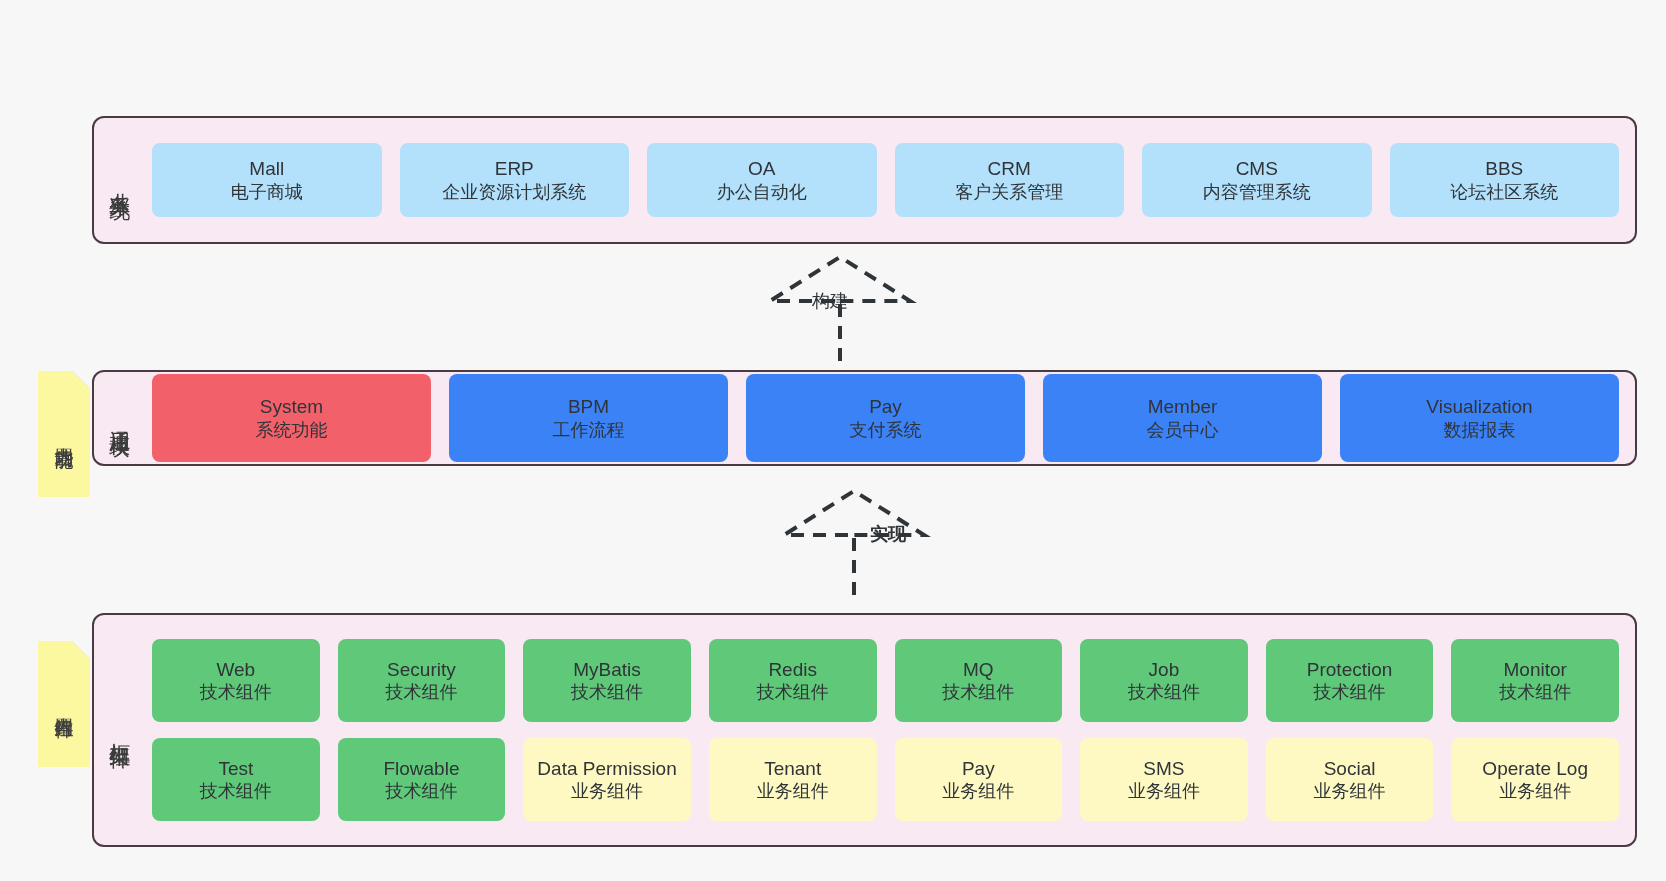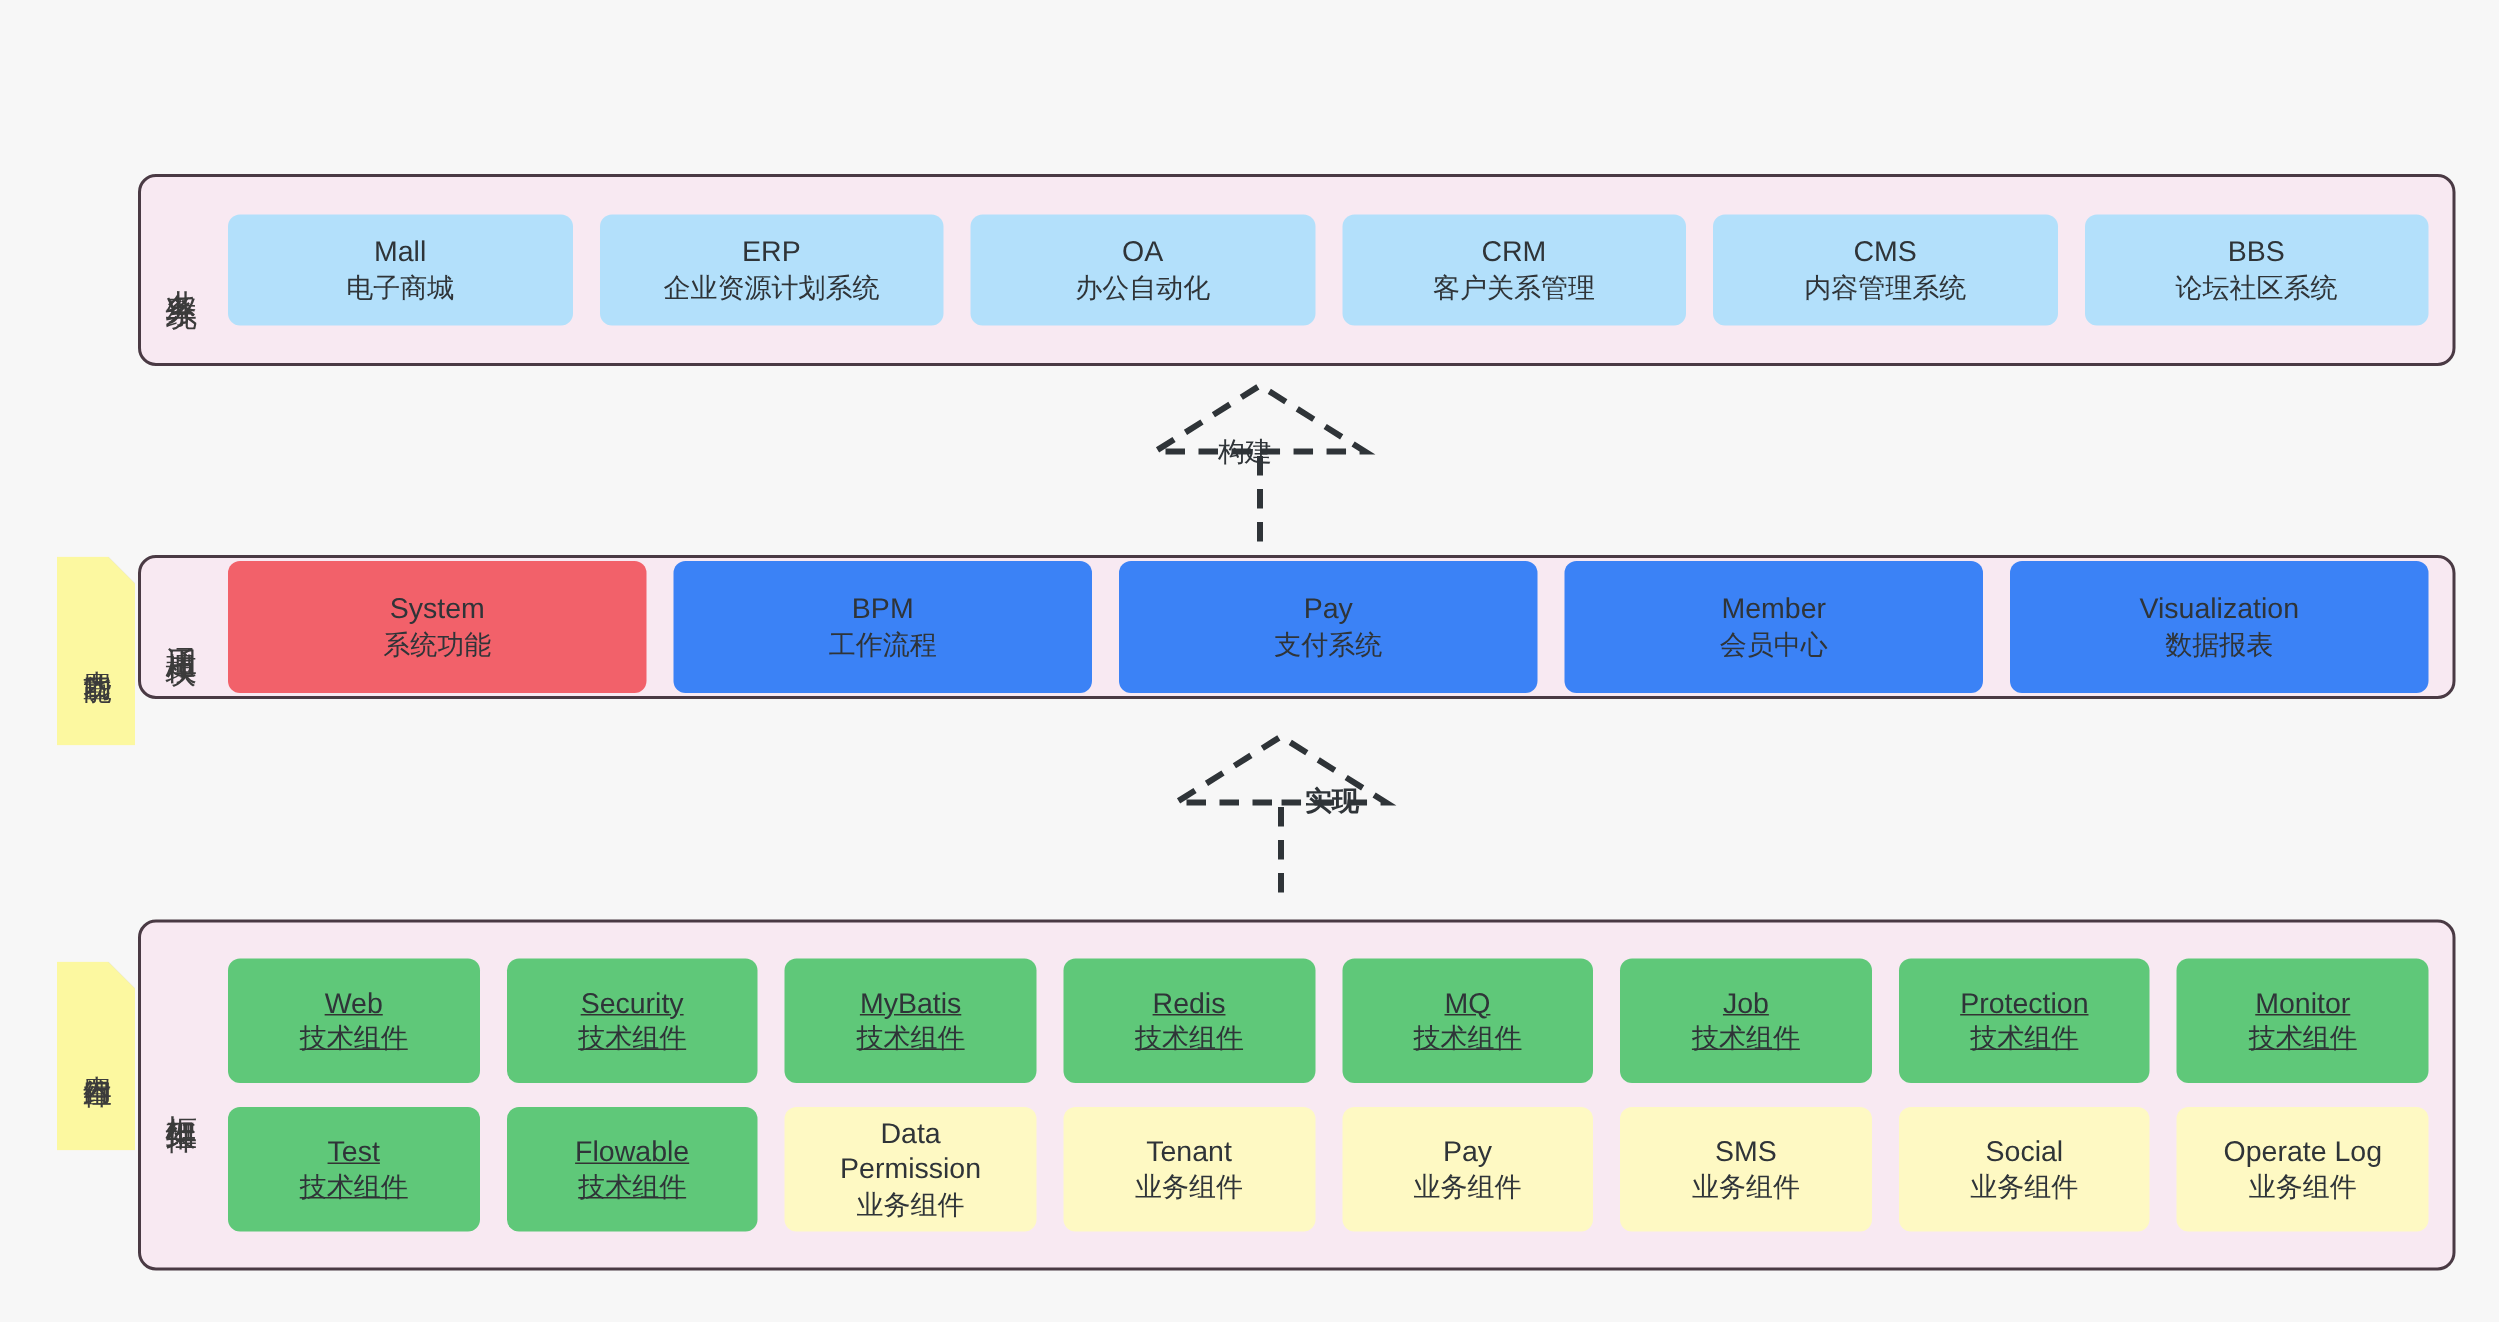--- a/index.html
+++ b/index.html
@@ -67,35 +67,35 @@
     flex: 1 1 0;
     min-width: 0;
     border-radius: 8px;
     display: flex;
     flex-direction: column;
     align-items: center;
     justify-content: center;
     text-align: center;
     line-height: 1.24;
     box-sizing: border-box;
-    padding: 4px 18px;
+    padding: 4px 6px;
   }
   .card .en {
     font-size: 19px;
     color: #2f3438;
   }
   .card .cn {
     font-size: 18px;
     color: #2f3438;
   }
 
   .card.blue   { background: #b3e0fb; }
   .card.red    { background: #f2616a; }
   .card.pink   { background: #3b82f6; }
-  .card.green  { background: #5fc879; text-decoration: underline; }
+  .card.green  { background: #5fc879; }
   .card.lgreen { background: #fef9c3; }
 
   
   #layer-business { left: 92px;  top: 116px; width: 1545px; height: 128px; }
   #layer-common   { left: 92px;  top: 370px; width: 1545px; height: 96px; }
   #layer-frame    { left: 92px;  top: 613px; width: 1545px; height: 234px; }
 
   #layer-business .row { height: 74px; }
   #layer-common .row   { height: 88px; }
   #layer-frame .row    { height: 83px; }

